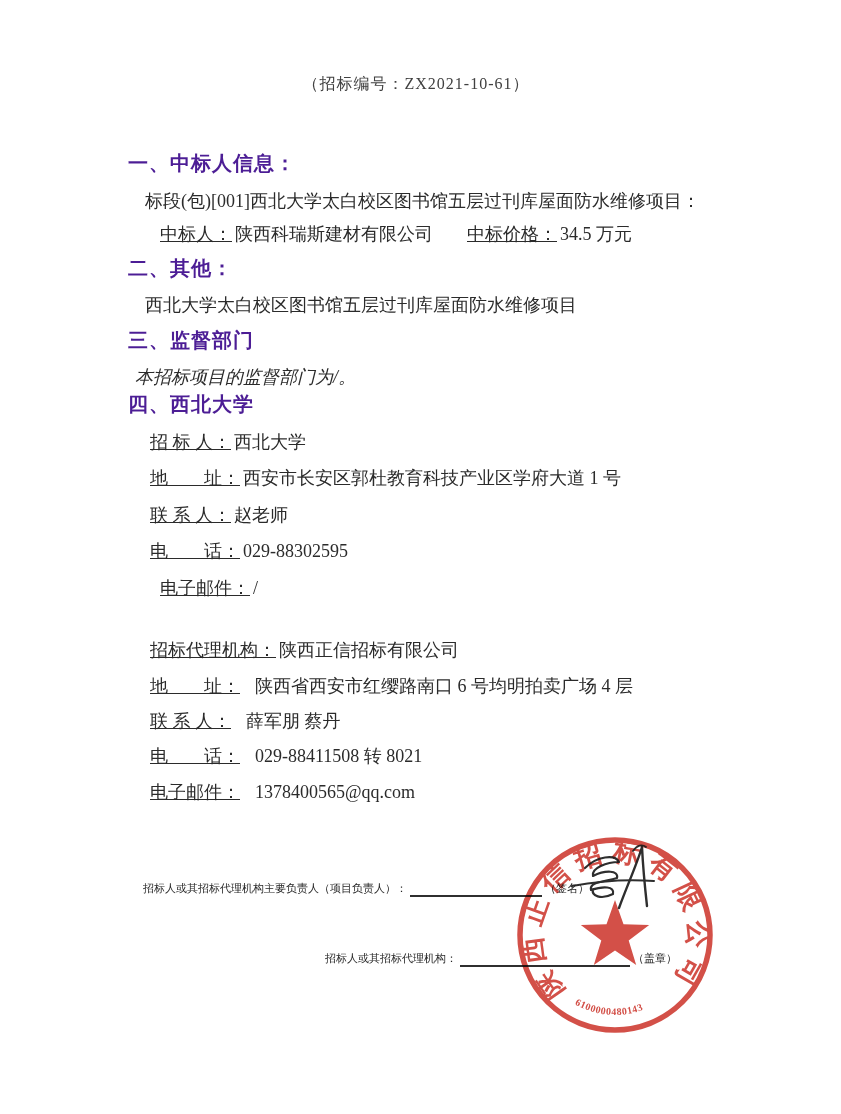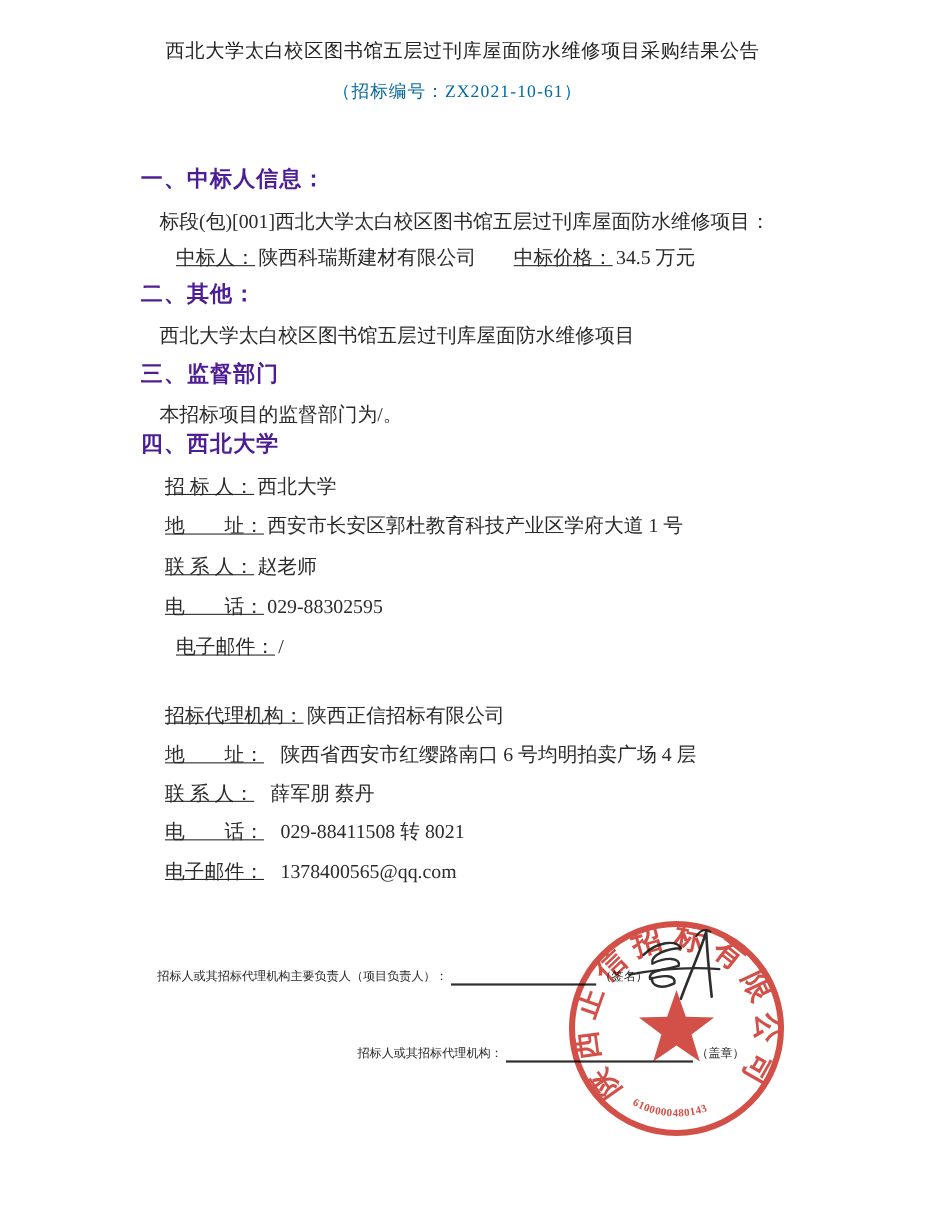--- a/index.html
+++ b/index.html
@@ -6,52 +6,51 @@
   .page{
     position:relative;
     width:841px;height:1114px;
     background:#ffffff;
     overflow:hidden;
     font-family:"Liberation Serif","DejaVu Serif",serif;
     color:#2b2b2b;
   }
   .abs{position:absolute;white-space:pre;line-height:20px;}
   .title1{left:0;top:36px;width:841px;text-align:center;font-size:17.5px;letter-spacing:.5px;color:#242424;}
-  .title2{left:0;top:74px;width:832px;text-align:center;font-size:16px;letter-spacing:1px;color:#0369a1;}
+  .title2{left:0;top:74px;width:832px;text-align:center;font-size:16px;letter-spacing:1px;color:#404040;}
   .h{font-family:"Liberation Sans","DejaVu Sans",sans-serif;font-weight:700;font-size:20px;color:#4c1d95;letter-spacing:1px;}
   .b{font-size:18px;}
   .lbl{white-space:pre;text-decoration:underline;}
   .v{padding-left:3px;white-space:pre;}
   .v.gap{padding-left:15px;}
   .sig{font-size:11px;color:#272727;}
   .blank{display:inline-block;border-bottom:2px solid #2f2f2f;height:1em;vertical-align:baseline;transform:translateY(5px);margin:0 3px;}
   .blank.w1{width:132px;}
   .blank.w2{width:170px;}
   .seal{position:absolute;left:513px;top:833px;mix-blend-mode:multiply;opacity:.92;}
   .ink{position:absolute;left:557px;top:838px;z-index:5;opacity:.92;}
   .seal-arc-text{font-family:"Liberation Serif","DejaVu Serif",serif;font-weight:700;}
 </style>
 </head>
 <body>
 
 <div class="page">
 
-  <div class="abs title1">西北大学太白校区图书馆五层过刊库屋面防水维修项目采购结果公告</div>
   <div class="abs title2">（招标编号：ZX2021-10-61）</div>
 
   <div class="abs h" style="left:128px;top:153px;">一、中标人信息：</div>
   <div class="abs b" style="left:145px;top:191px;">标段(包)[001]西北大学太白校区图书馆五层过刊库屋面防水维修项目：</div>
   <div class="abs b" style="left:160px;top:224px;"><span class="lbl">中标人：</span><span class="v">陕西科瑞斯建材有限公司</span></div>
   <div class="abs b" style="left:467px;top:224px;"><span class="lbl">中标价格：</span><span class="v">34.5 万元</span></div>
 
   <div class="abs h" style="left:128px;top:258px;">二、其他：</div>
   <div class="abs b" style="left:145px;top:295px;">西北大学太白校区图书馆五层过刊库屋面防水维修项目</div>
 
   <div class="abs h" style="left:128px;top:330px;">三、监督部门</div>
-  <div class="abs b" style="left:145px;top:367px;">本招标项目的监督部门为/。</div>
+  <div class="abs b" style="left:135px;top:367px;font-style:italic;">本招标项目的监督部门为/。</div>
 
   <div class="abs h" style="left:128px;top:394px;">四、西北大学</div>
 
   <div class="abs b" style="left:150px;top:432px;"><span class="lbl">招 标 人：</span><span class="v">西北大学</span></div>
   <div class="abs b" style="left:150px;top:468px;text-align:center;"><span class="lbl">地　　址：</span><span class="v">西安市长安区郭杜教育科技产业区学府大道 1 号</span></div>
   <div class="abs b" style="left:150px;top:505px;"><span class="lbl">联 系 人：</span><span class="v">赵老师</span></div>
   <div class="abs b" style="left:150px;top:541px;"><span class="lbl">电　　话：</span><span class="v">029-88302595</span></div>
   <div class="abs b" style="left:160px;top:578px;"><span class="lbl">电子邮件：</span><span class="v">/</span></div>
 
   <div class="abs b" style="left:150px;top:640px;"><span class="lbl">招标代理机构：</span><span class="v">陕西正信招标有限公司</span></div>

